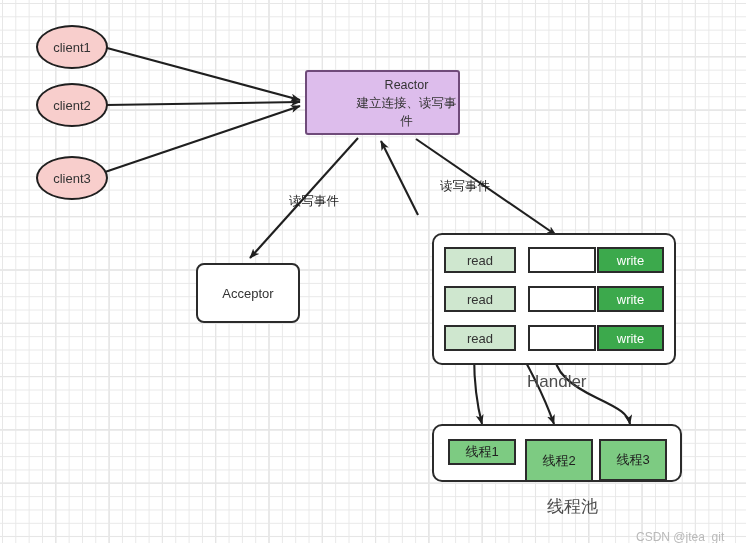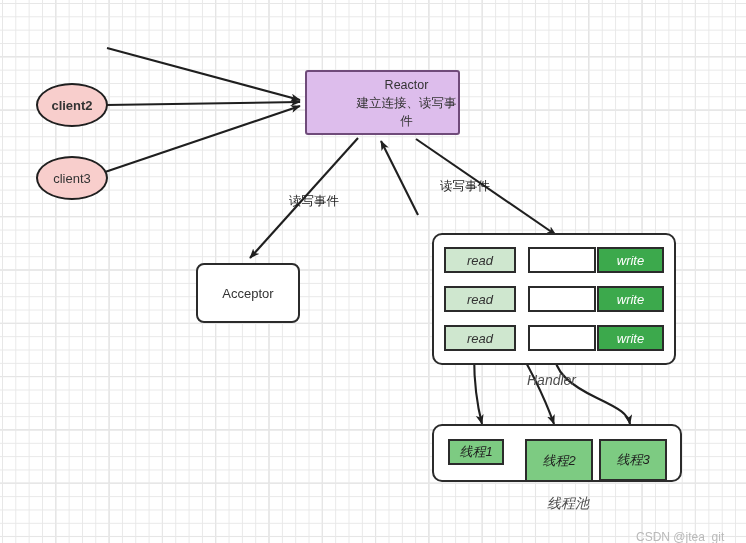--- a/index.html
+++ b/index.html
@@ -65,21 +65,20 @@
     border-radius: 10px;
   }
   .cell {
     position: absolute;
     box-sizing: border-box;
     display: flex;
     align-items: center;
     justify-content: center;
     font-size: 13px;
     color: #333333;
-    font-style: italic;
   }
   .cell-read {
     background: #cfe7cf;
     border: 2.5px solid #2b2b2b;
   }
   .cell-empty {
     background: #ffffff;
     border: 2.5px solid #2b2b2b;
   }
   .cell-write {
@@ -93,24 +92,23 @@
     color: #1f1f1f;
   }
   .edge-label {
     position: absolute;
     font-size: 12.5px;
     color: #1f1f1f;
     white-space: nowrap;
   }
   .plain-label {
     position: absolute;
-    font-size: 14px;
+    font-size: 17px;
     color: #4d4d4d;
     white-space: nowrap;
-    font-style: italic;
   }
   .watermark {
     position: absolute;
     font-size: 12px;
     color: #b9b9b9;
     white-space: nowrap;
   }
 </style>
 </head>
 <body>
@@ -136,21 +134,24 @@
 
     <path d="M416,139 L556,235" fill="none" stroke="#1f1f1f" stroke-width="2.1" marker-end="url(#arrow)"></path>
 
     <path d="M513,259 C495,272 477,290 475,330 C472,375 477,405 482,424" fill="none" stroke="#1f1f1f" stroke-width="2.1" marker-end="url(#arrow)"></path>
 
     <path d="M513,298 C497,300 496,312 504,325 C521,352 542,390 554,424" fill="none" stroke="#1f1f1f" stroke-width="2.1" marker-end="url(#arrow)"></path>
 
     <path d="M555,353 C553,372 572,386 597,398 C620,409 628,414 630,424" fill="none" stroke="#1f1f1f" stroke-width="2.1" marker-end="url(#arrow)"></path>
   </svg>
 
-  <div class="node client" style="left:36px; top:83px; width:72px; height:44px;font-weight:bold;">
+  <div class="node client" style="left:36px; top:25px; width:72px; height:44px;">
+    <span>client1</span>
+  </div>
+  <div class="node client" style="left:36px; top:83px; width:72px; height:44px;">
     <span>client2</span>
   </div>
   <div class="node client" style="left:36px; top:156px; width:72px; height:44px;">
     <span>client3</span>
   </div>
 
   <div class="node reactor" style="left:305px; top:70px; width:155px; height:65px;">
     <span>Reactor</span>
     <span>建立连接、读写事件</span>
   </div>
@@ -191,21 +192,21 @@
       <span></span>
     </div>
     <div class="cell cell-write" style="left:163px; top:90px; width:67px; height:26px;">
       <span>write</span>
     </div>
   </div>
 
   <div class="plain-label" style="left:527px; top:372px;">Handler</div>
 
   <div class="container-box" style="position:absolute; left:432px; top:424px; width:246px; height:54px;">
-    <div class="cell cell-thread" style="left:14px; top:13px; width:56px; height:26px;">
+    <div class="cell cell-thread" style="left:14px; top:13px; width:68px; height:26px;">
       <span>线程1</span>
     </div>
     <div class="cell cell-thread" style="left:91px; top:13px; width:68px; height:43px;">
       <span>线程2</span>
     </div>
     <div class="cell cell-thread" style="left:165px; top:13px; width:68px; height:42px;">
       <span>线程3</span>
     </div>
   </div>
 

